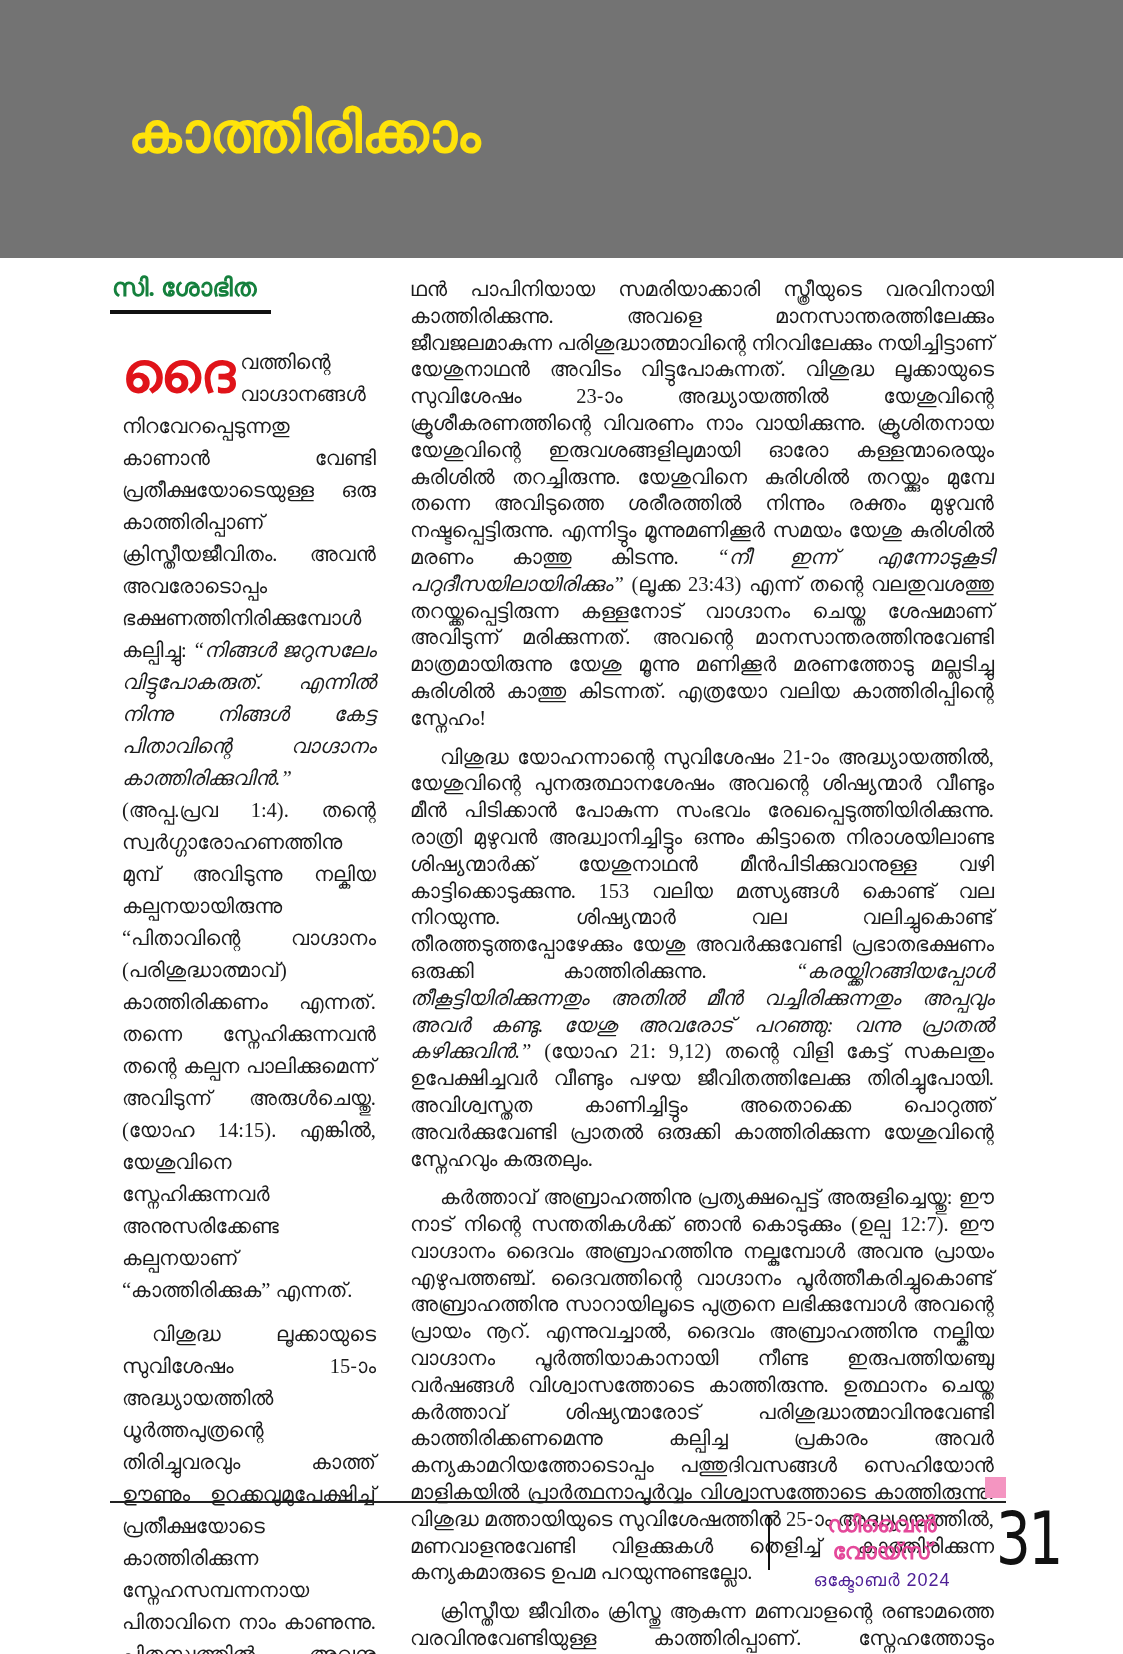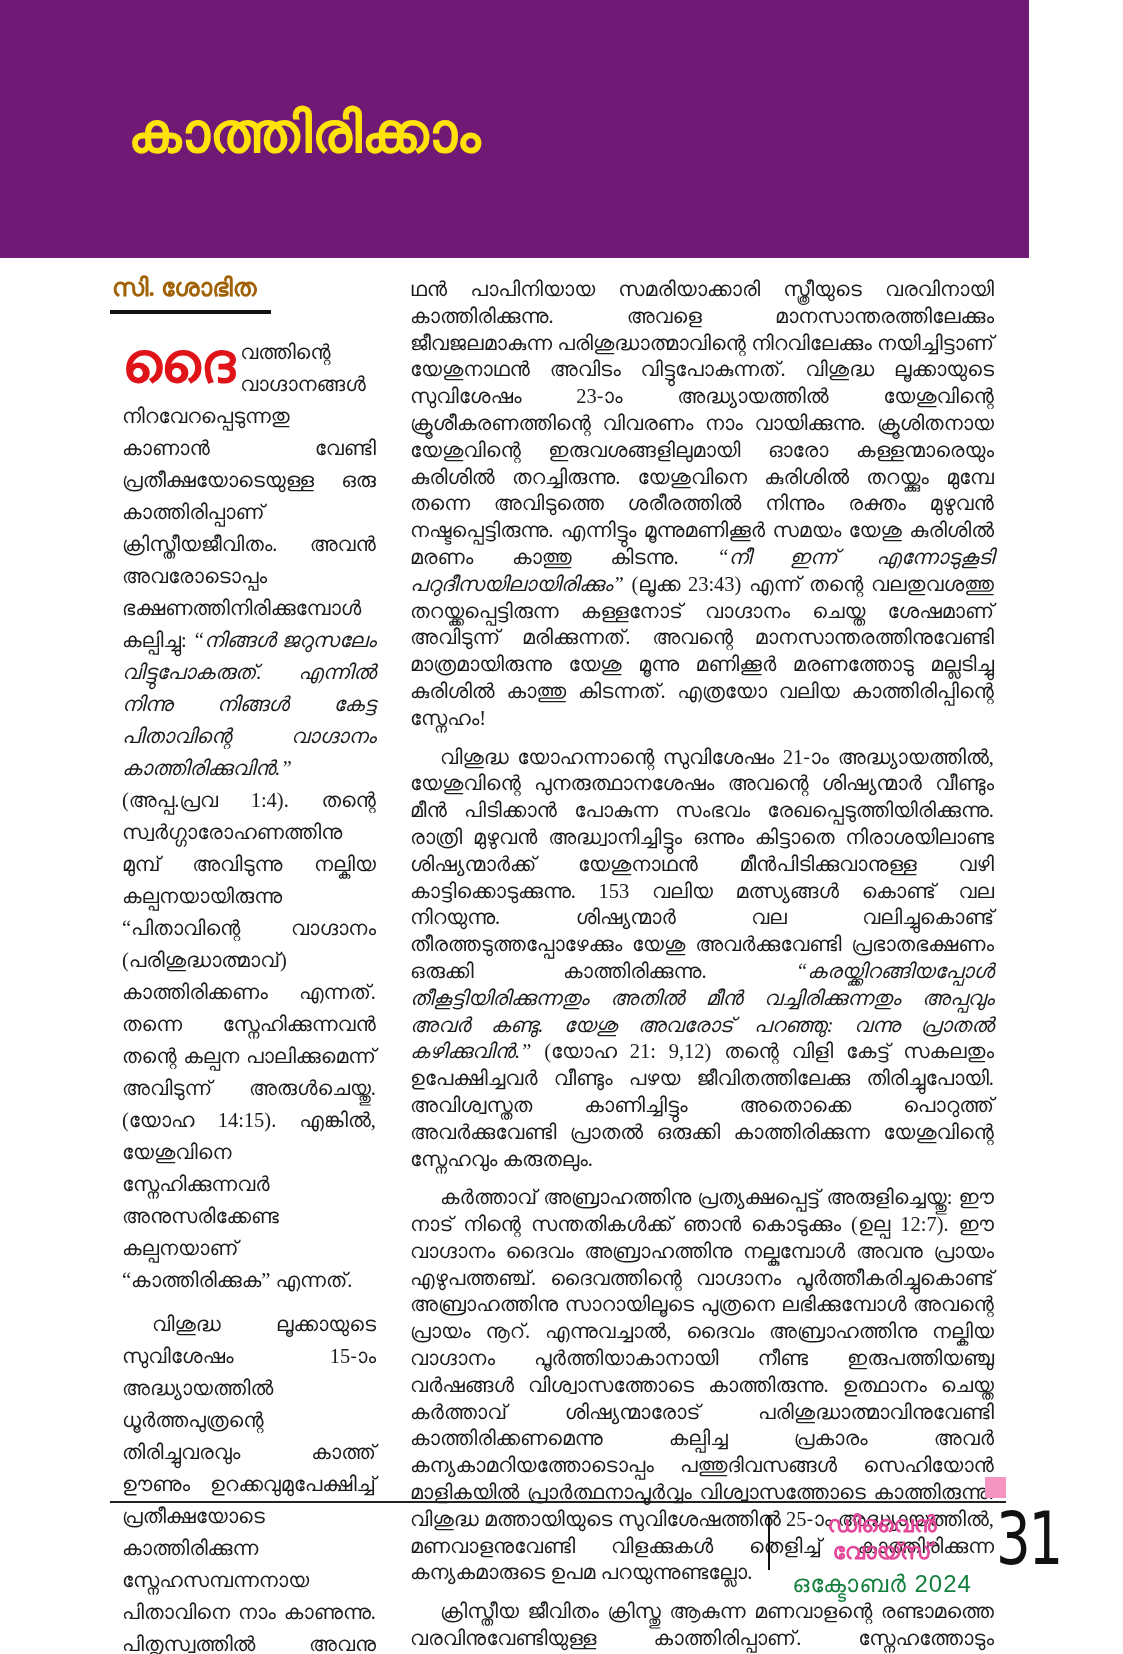--- a/index.html
+++ b/index.html
@@ -3,35 +3,35 @@
 <meta charset="utf-8">
 <style>
   * { margin:0; padding:0; box-sizing:border-box; }
   html,body { background:#ffffff; }
   .page {
     position:relative; width:1123px; height:1654px; background:#ffffff;
     font-family:"Liberation Serif", serif; color:#1c1c1c; overflow:hidden;
   }
   
   .banner {
-    position:absolute; top:0; left:0; width:1029px; height:258px;
-    background:#701a75; padding:100px 0 0 128px;
+    position:absolute; top:0; left:0; width:1123px; height:258px;
+    background:#737373; padding:100px 0 0 128px;
   }
   .title-l1, .title-l2 {
     font-family:"Liberation Sans", sans-serif;
     font-weight:bold; font-size:56px; line-height:66px; letter-spacing:0;
   }
   .title-l1 { color:#ffe30a; }
   .title-l2 { color:#ffffff; }
   
   .col-left  { position:absolute; left:110px; top:274px; width:278px; }
   .col-right { position:absolute; left:398px; top:264px; width:608px; }
   .author {
-    display:inline-block; font-size:25px; font-weight:bold; color:#a16207;
-    border-bottom:4px solid #111; padding:0 14px 7px 2px; margin-bottom:10px;
+    display:inline-block; font-size:25px; font-weight:bold; color:#15803d;
+    border-bottom:4px solid #111; padding:0 14px 7px 2px; margin-bottom:20px;
     min-width:150px;
   }
   .para {
     text-align:justify; color:#1c1c1c; margin:12px;
   }
   .col-left  .para { font-size:20.5px; line-height:32px; }
   .col-right .para { font-size:20.5px; line-height:26.8px; }
   .para.indent { text-indent:30px; }
   .dropcap {
     float:left; color:#e01319; font-weight:bold;
@@ -49,21 +49,21 @@
   }
   .vbar {
     position:absolute; left:768px; top:1515px; width:2px; height:55px;
     background:#111;
   }
   .mag-block {
     position:absolute; left:782px; top:1511px; width:200px; text-align:center;
     font-family:"Liberation Sans", sans-serif;
   }
   .mag-name { font-size:23px; font-weight:bold; color:#e4489a; }
-  .mag-issue { font-size:24px; color:#15803d; margin-top:5px; letter-spacing:1px; }
+  .mag-issue { font-size:18px; color:#4c1d95; margin-top:5px; letter-spacing:1px; }
   .page-num {
     position:absolute; left:996px; top:1496px;
     font-family:"DejaVu Sans", sans-serif; font-size:70px; font-weight:500;
     color:#111; letter-spacing:-3px;
     transform:scale(0.78,1.05); transform-origin:left top;
   }
 </style>
 </head>
 <body>
 

